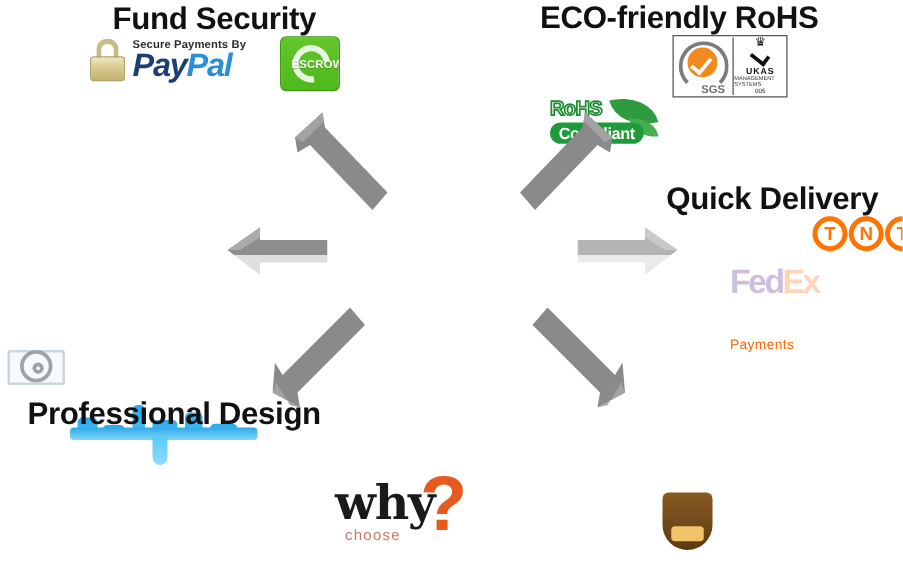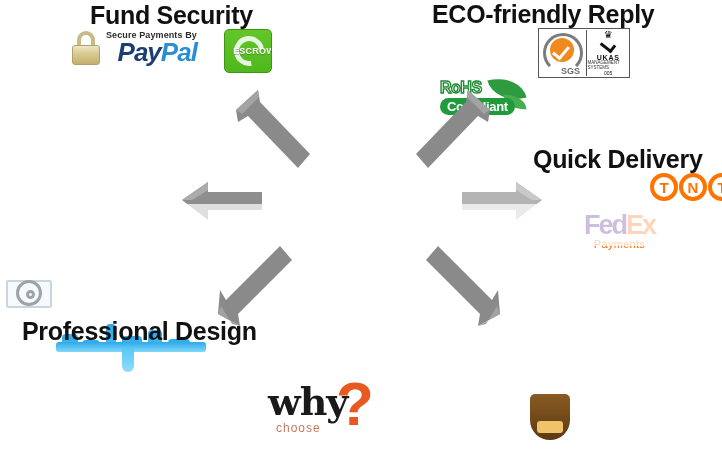--- a/index.html
+++ b/index.html
@@ -22,21 +22,21 @@
   .padlock .shackle{
     position:absolute;left:5px;top:0;width:18px;height:18px;
     border:4px solid #c9bb86;border-bottom:none;
     border-radius:9px 9px 0 0;box-sizing:border-box;
   }
   .padlock .body{
     position:absolute;left:0;top:14px;width:28px;height:20px;border-radius:3px;
     background:linear-gradient(180deg,#efe7c4 0%,#d8c98f 45%,#c2b070 100%);
     border:1px solid #b3a267;box-sizing:border-box;
   }
-  .pp-text{display:flex;flex-direction:column;line-height:1;align-items:flex-end;}
+  .pp-text{display:flex;flex-direction:column;line-height:1;}
   .pp-secure{font-size:9px;font-weight:bold;color:#2b2b2b;letter-spacing:.1px;margin-bottom:1px;}
   .pp-word{font-size:26px;font-weight:bold;font-style:italic;line-height:.92;letter-spacing:-1px;}
   .pp-pay{color:#1b3f73;}
   .pp-pal{color:#2a8fd4;}
 
   
   .escrow{
     position:relative;width:48px;height:44px;border-radius:5px;
     background:linear-gradient(180deg,#63c62b 0%,#4fb81d 100%);
     border:1px solid #3e9615;box-sizing:border-box;
@@ -168,21 +168,21 @@
   .ups{
     position:relative;width:40px;height:46px;
     background:linear-gradient(180deg,#8a5b22 0%,#5a3a12 100%);
     border-radius:5px 5px 20px 20px;
     display:flex;align-items:flex-end;justify-content:center;overflow:hidden;
   }
   .ups .crest{
     width:26px;height:12px;margin-bottom:7px;border-radius:3px;
     background:#f0c36a;
   }
-  .fedex{display:flex;flex-direction:column;align-items:center;}
+  .fedex{display:flex;flex-direction:column;align-items:flex-start;gap:32px;}
   .fedex .mark{display:flex;font-size:27px;font-weight:bold;letter-spacing:-2px;line-height:1;}
   .fedex .fed{color:#4d148c;}
   .fedex .ex{color:#ff6600;}
   .fedex .sub{font-size:11px;color:#ff6600;letter-spacing:.3px;margin-top:-1px;}
 
   
   .wm-band{
     position:absolute;left:0;top:204px;width:722px;height:42px;
     background:rgba(255,255,255,.72);pointer-events:none;
   }
@@ -212,21 +212,21 @@
       </div>
     </div>
   </div>
 
   <div class="node escrow" style="left:224px;top:29px;">
     <div class="ring"></div>
     <div class="lbl">ESCROW</div>
   </div>
 
   <div class="node" style="left:432px;top:1px;">
-    <div class="heading h-lg">ECO-friendly Reply</div>
+    <div class="heading h-lg">ECO-friendly RoHS</div>
   </div>
 
   <div class="node rohs" style="left:440px;top:32px;">
     <div class="leaf leaf1"></div>
     <div class="leaf leaf2"></div>
     <div class="rohs-word">RoHS</div>
     <div class="pill">Compliant</div>
   </div>
 
   <div class="node certbox" style="left:538px;top:28px;">

